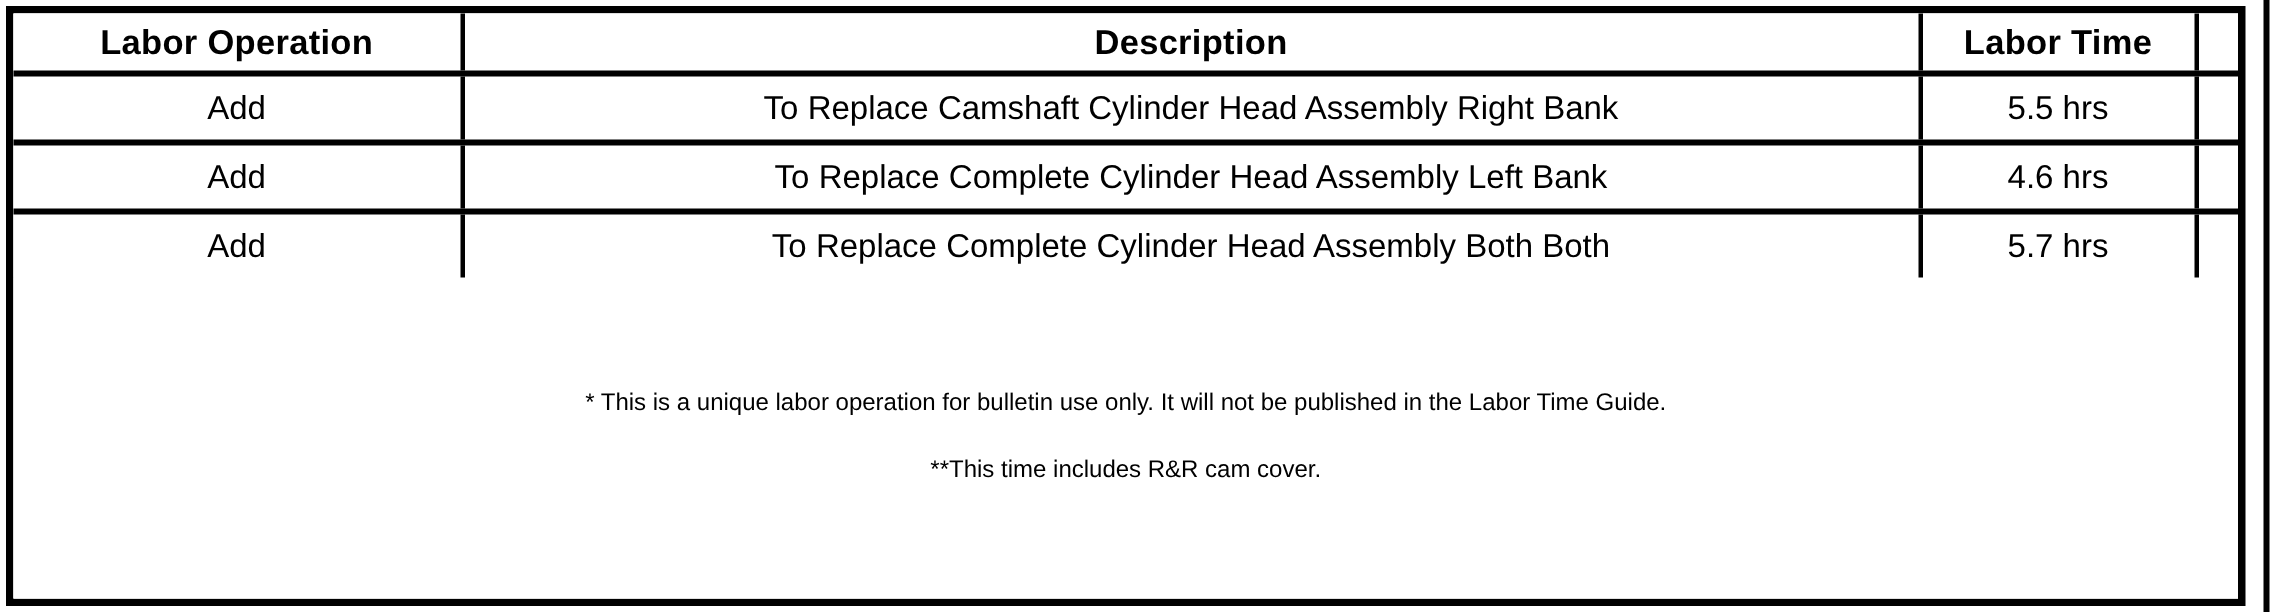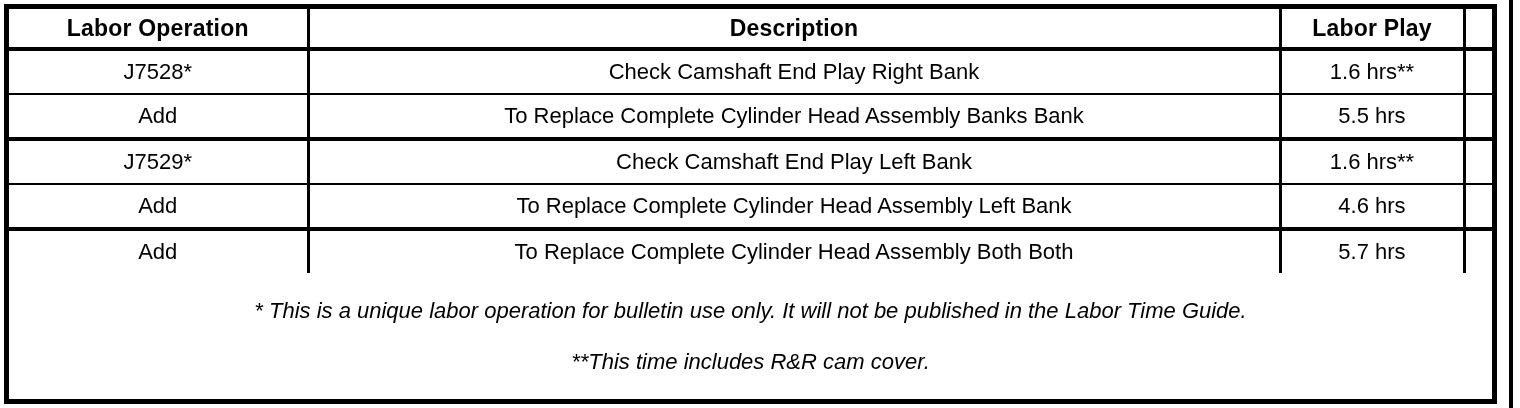--- a/index.html
+++ b/index.html
@@ -86,23 +86,22 @@
   tr.data-row td.vsep { border-right: 3px solid #000000; }
   tr.data-row td.thin-bottom { border-bottom: 2px solid #000000; }
   tr.data-row td.bold-bottom { border-bottom: 4px solid #000000; }
 
   
   td.footnote-cell {
     border-top: 4px solid #000000;
     text-align: left;
     vertical-align: top;
     padding: 8px 0 0 6px;
-    font-size: 22px;
+    font-size: 16px;
     line-height: 1.05;
-    font-style: italic;
   }
   .footnote-line {
     display: block;
     white-space: pre;
   }
   .footnote-line.first { margin-bottom: 28px; }
 </style>
 </head>
 <body>
 
@@ -116,47 +115,35 @@
         <col class="c-op">
         <col class="c-desc">
         <col class="c-time">
         <col class="c-blank">
       </colgroup>
 
       <thead>
         <tr class="header-row">
           <th class="vsep">Labor Operation</th>
           <th class="vsep">Description</th>
-          <th class="vsep">Labor Play</th>
+          <th class="vsep">Labor Time</th>
           <th></th>
         </tr>
       </thead>
 
       <tbody>
 
-        <tr class="data-row">
-          <td class="vsep thin-bottom">J7528*</td>
-          <td class="vsep thin-bottom">Check Camshaft End Play Right Bank</td>
-          <td class="vsep thin-bottom">1.6 hrs**</td>
-          <td class="thin-bottom"></td>
-        </tr>
 
         <tr class="data-row">
           <td class="vsep bold-bottom">Add</td>
-          <td class="vsep bold-bottom">To Replace Complete Cylinder Head Assembly Banks Bank</td>
+          <td class="vsep bold-bottom">To Replace Camshaft Cylinder Head Assembly Right Bank</td>
           <td class="vsep bold-bottom">5.5 hrs</td>
           <td class="bold-bottom"></td>
         </tr>
 
-        <tr class="data-row">
-          <td class="vsep thin-bottom">J7529*</td>
-          <td class="vsep thin-bottom">Check Camshaft End Play Left Bank</td>
-          <td class="vsep thin-bottom">1.6 hrs**</td>
-          <td class="thin-bottom"></td>
-        </tr>
 
         <tr class="data-row">
           <td class="vsep bold-bottom">Add</td>
           <td class="vsep bold-bottom">To Replace Complete Cylinder Head Assembly Left Bank</td>
           <td class="vsep bold-bottom">4.6 hrs</td>
           <td class="bold-bottom"></td>
         </tr>
 
 
         <tr class="data-row">

